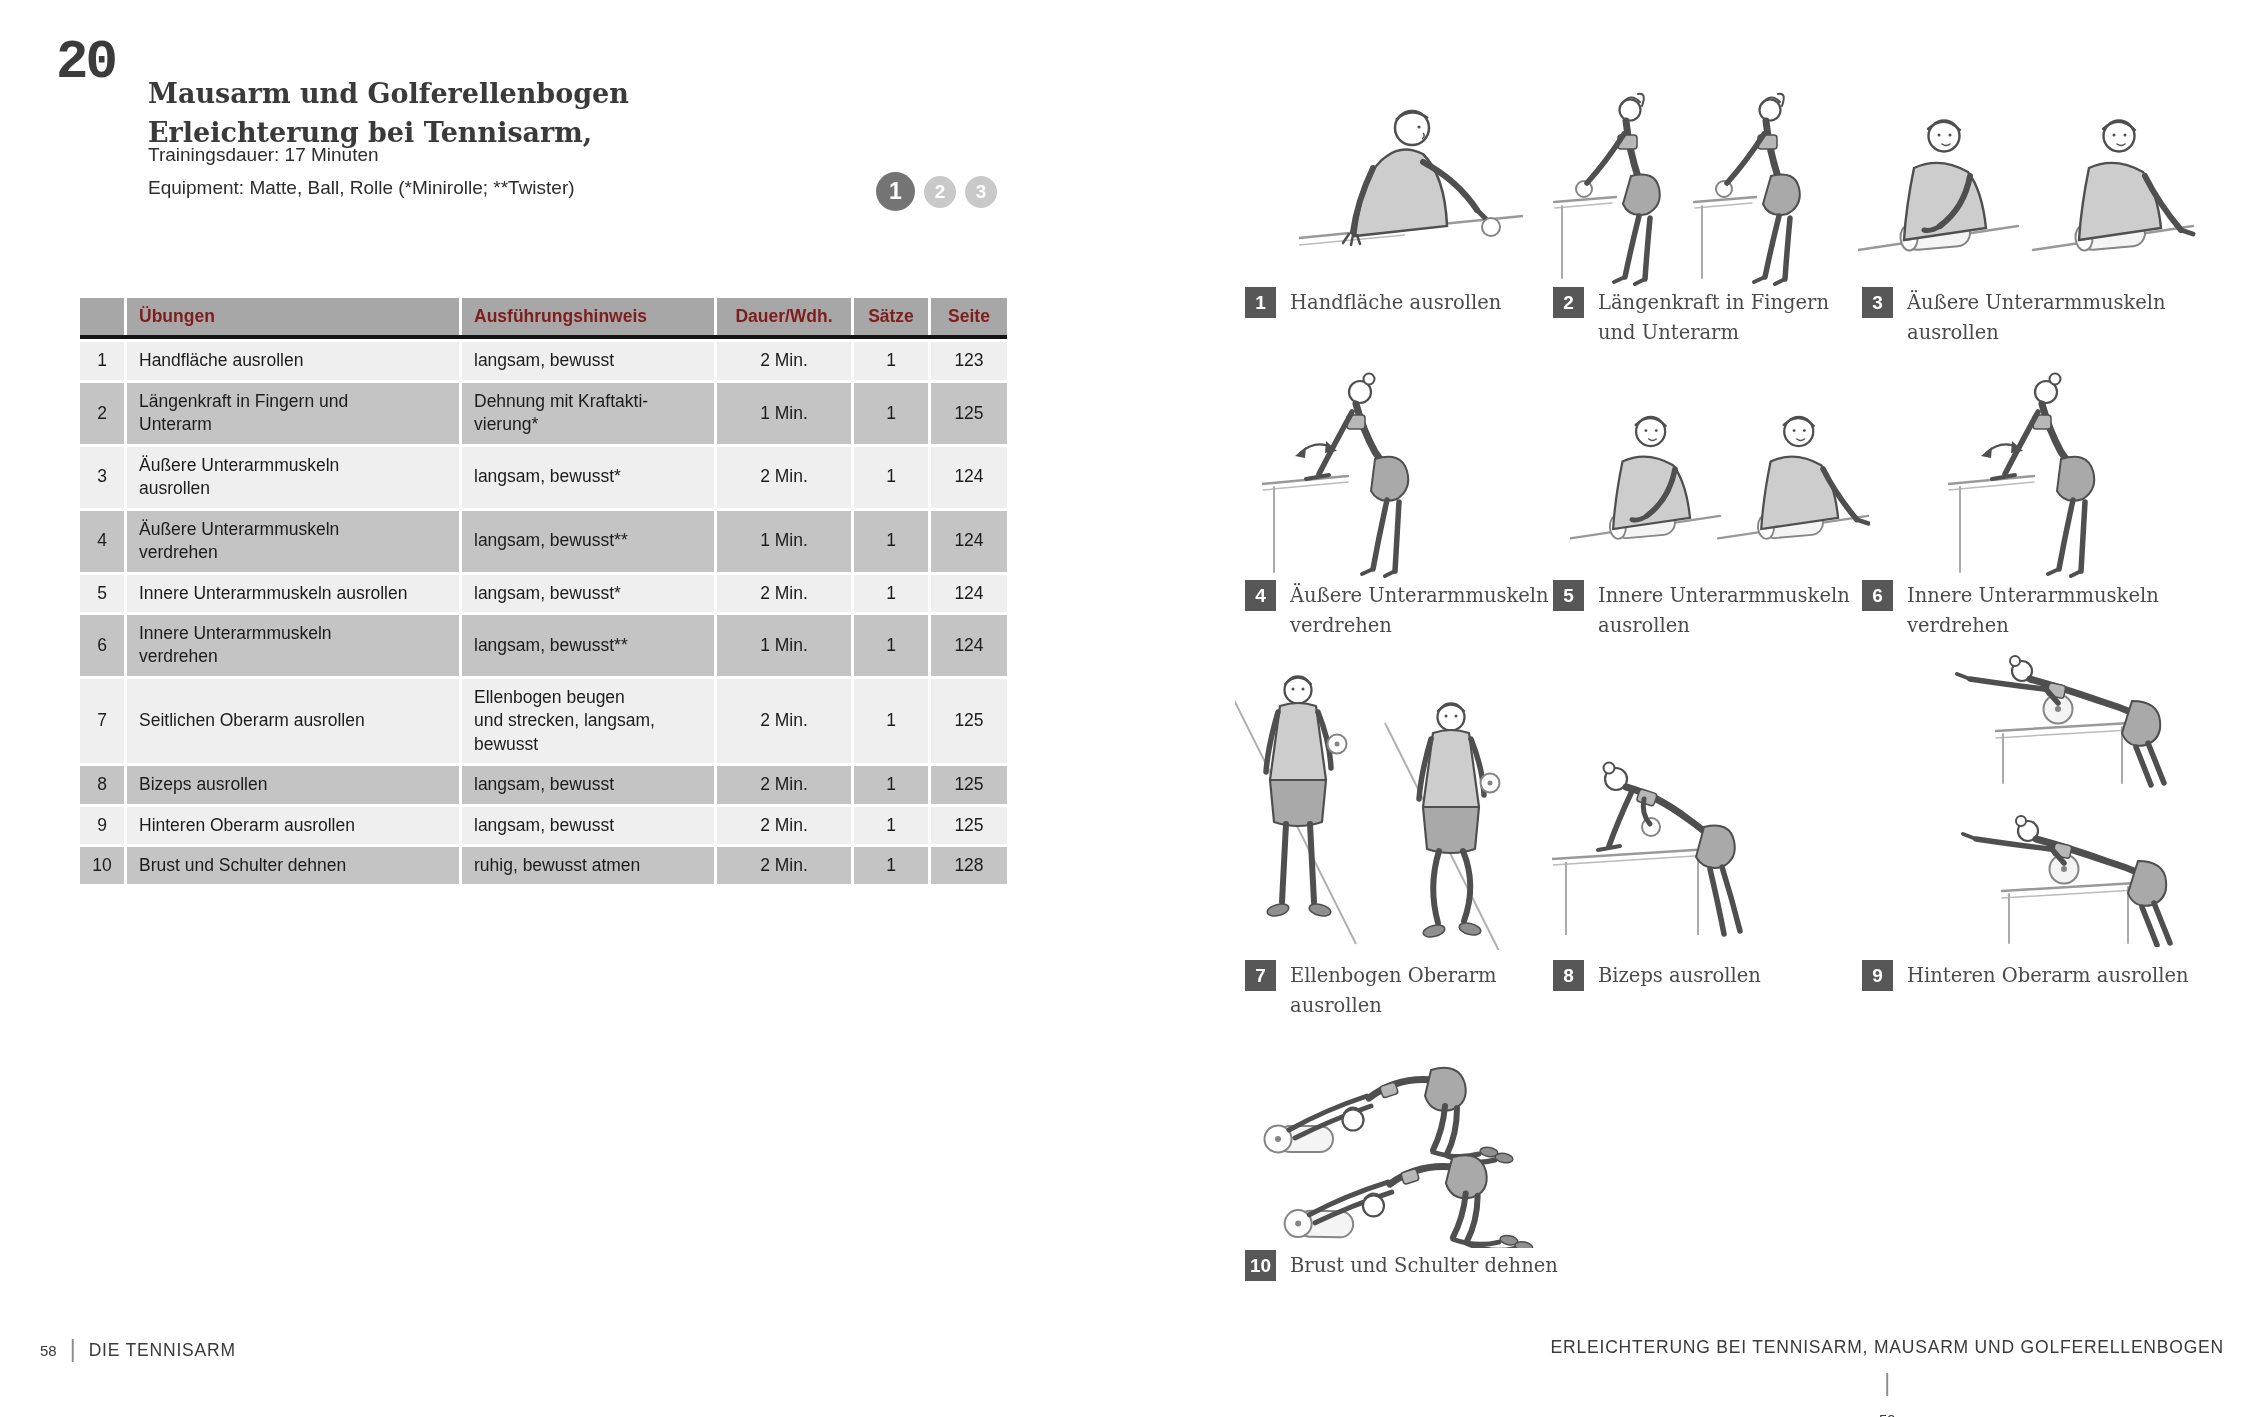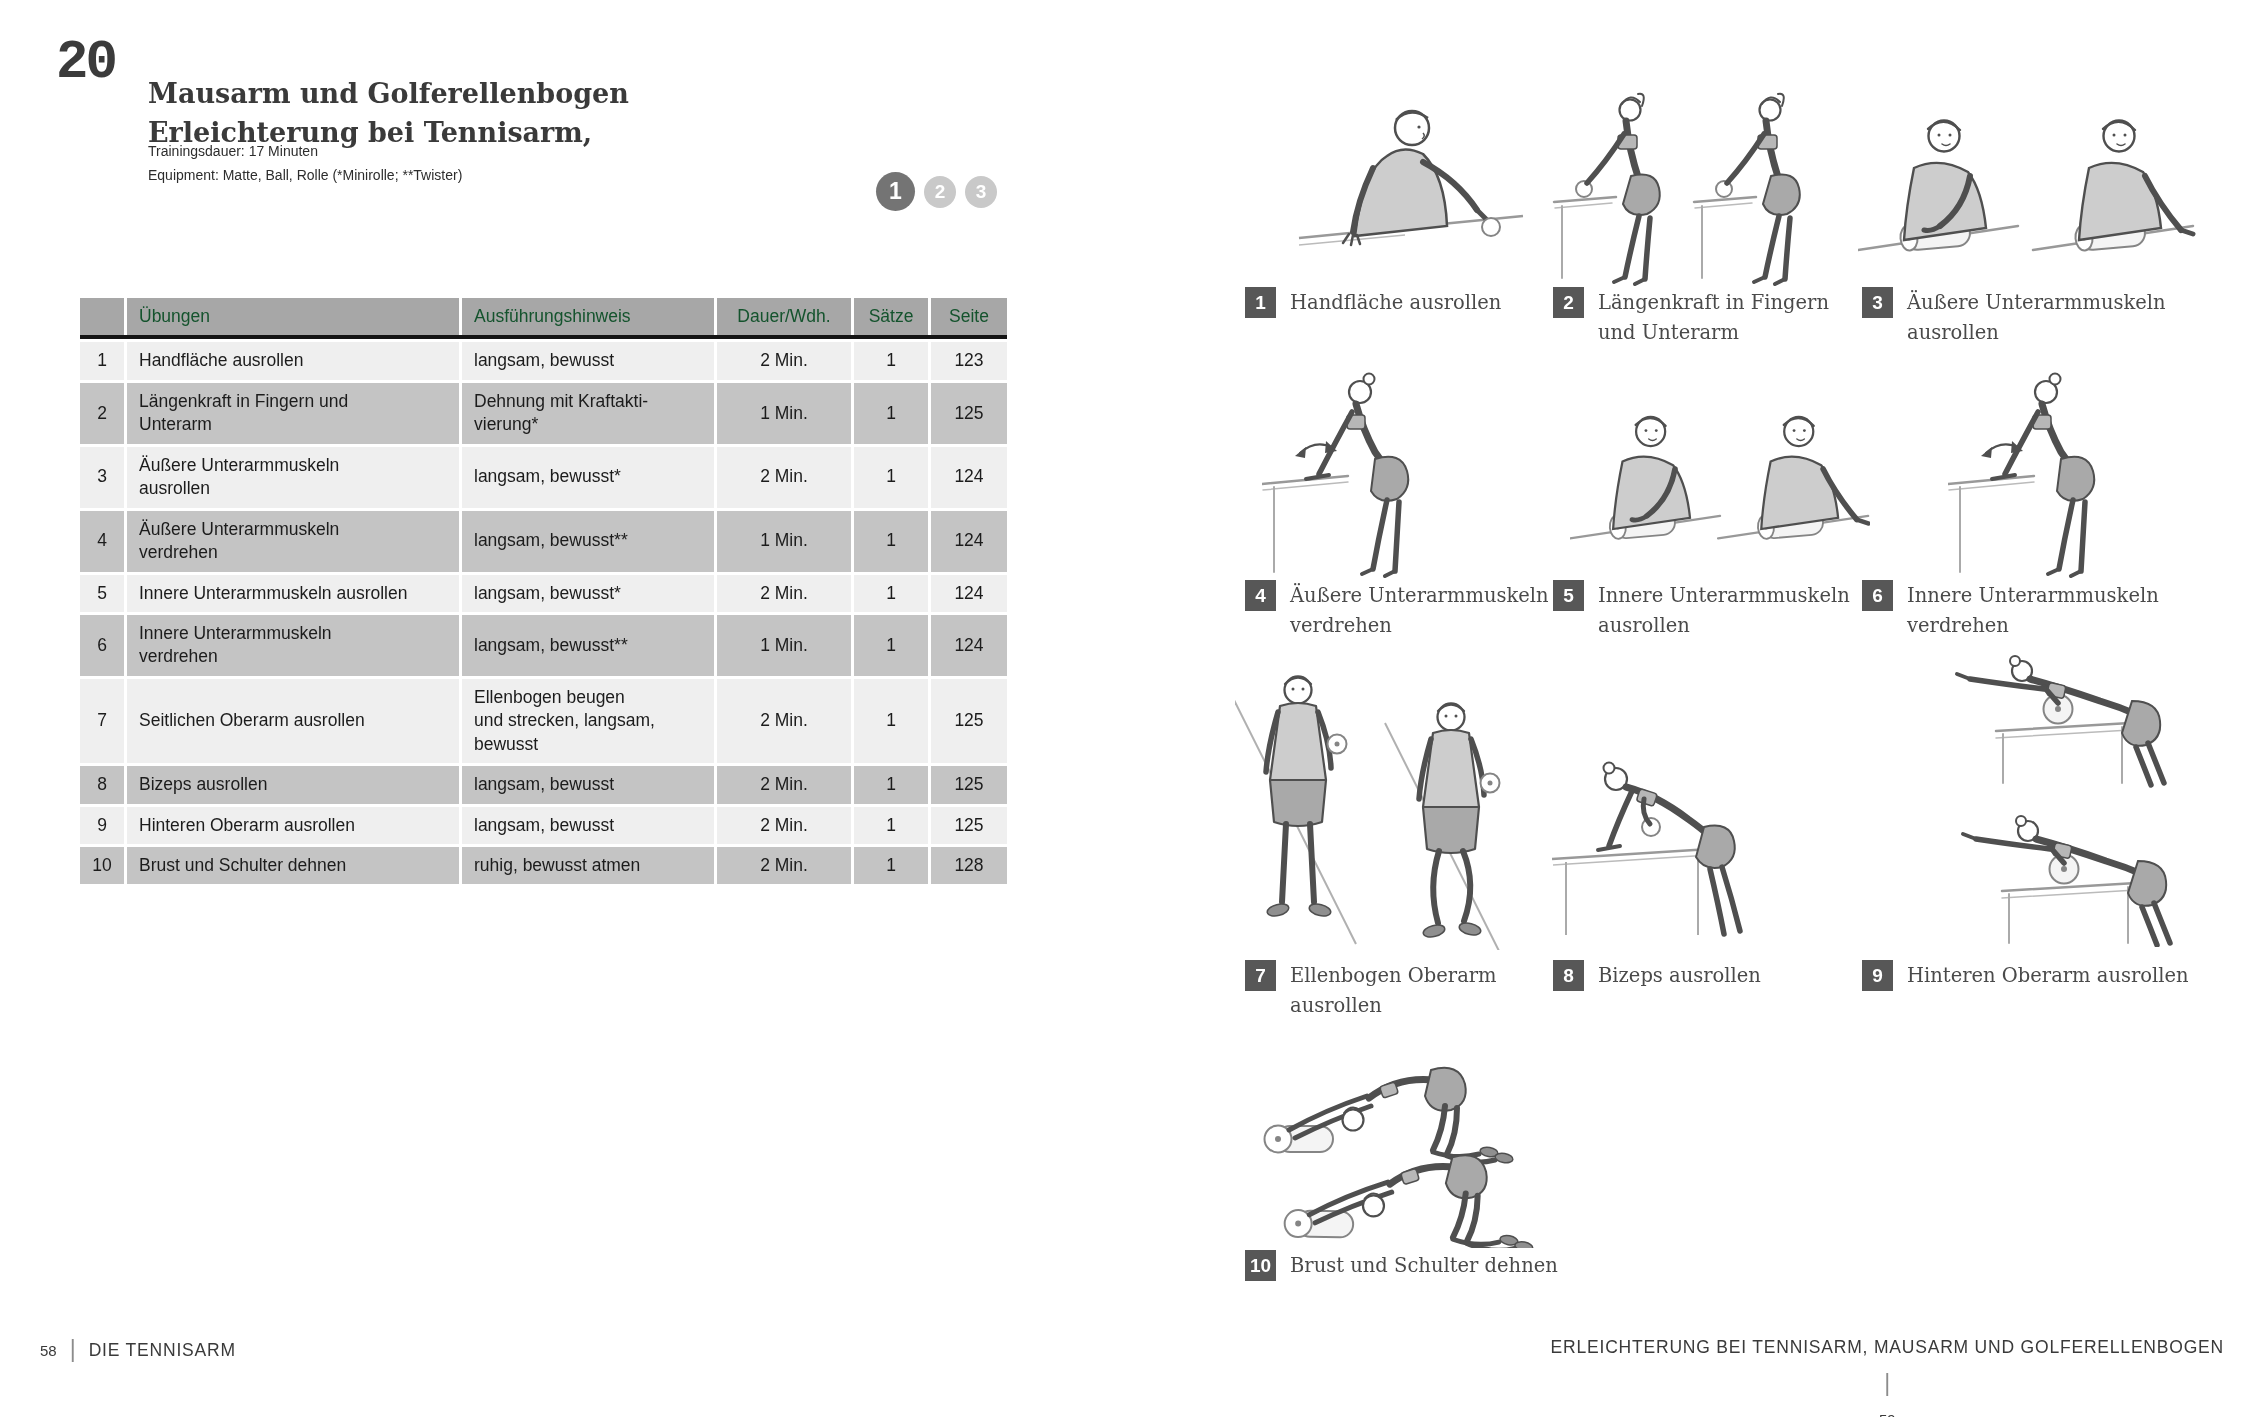--- a/index.html
+++ b/index.html
@@ -10,41 +10,41 @@
   
   .chapter-number{
     position:absolute;left:56px;top:36px;font-family:Liberation Mono, monospace;
     font-size:54px;font-weight:800;color:#3b3b3b;letter-spacing:-3px;line-height:1;
   }
   .title{
     position:absolute;left:148px;top:74px;font-family:"DejaVu Serif",serif;
     font-weight:700;font-size:27px;line-height:1.45;color:#3a3a3a;
   }
   .meta{
-    position:absolute;left:148px;top:139px;font-size:14px;line-height:1.72;color:#2d2d2d;
+    position:absolute;left:148px;top:139px;font-size:19px;line-height:1.72;color:#2d2d2d;
   }
   .levels{position:absolute;left:876px;top:172px;display:flex;align-items:center;gap:9px;}
   .level{
     width:32px;height:32px;border-radius:50%;background:#c9c9c9;color:#ffffff;
     font-weight:700;font-size:19px;display:flex;align-items:center;justify-content:center;
   }
   .level.active{width:39px;height:39px;background:#747474;font-size:23px;}
   
   .exercise-table{position:absolute;left:80px;top:298px;width:927px;}
   .t-row{
     display:grid;grid-template-columns:44px 332px 252px 134px 74px 76px;
     column-gap:3px;margin-bottom:3px;
   }
   .t-head{border-bottom:4px solid #141414;margin-bottom:3px;}
   .t-head .t-row{margin-bottom:0;}
   .cell{
     padding:7px 12px;font-size:17.5px;line-height:1.34;display:flex;align-items:center;
     min-height:26px;white-space:pre-line;box-sizing:border-box;
   }
-  .t-head .cell{background:#a7a7a7;font-weight:400;color:#14532d;}
+  .t-head .cell{background:#a7a7a7;font-weight:700;color:#7f1d1d;}
   .center{justify-content:center;text-align:center;}
   .shade-a{background:#efefef;}
   .shade-b{background:#c4c4c4;}
   
   .footer{position:absolute;top:1337px;display:flex;align-items:center;gap:13px;color:#3a3a3a;}
   .footer-left{left:40px;}
   .footer-right{right:20px;flex-direction:column;}
   .footer .pnum{font-size:15px;}
   .footer .bar{color:#8c8c8c;font-size:23px;font-weight:300;transform:translateY(-1px);}
   .footer .sect{font-size:17.5px;letter-spacing:0.8px;}

